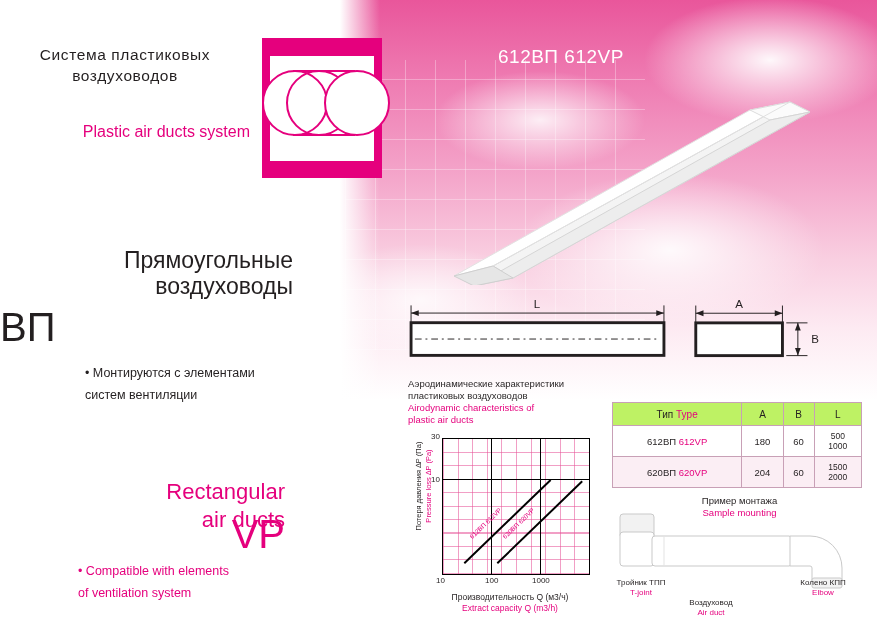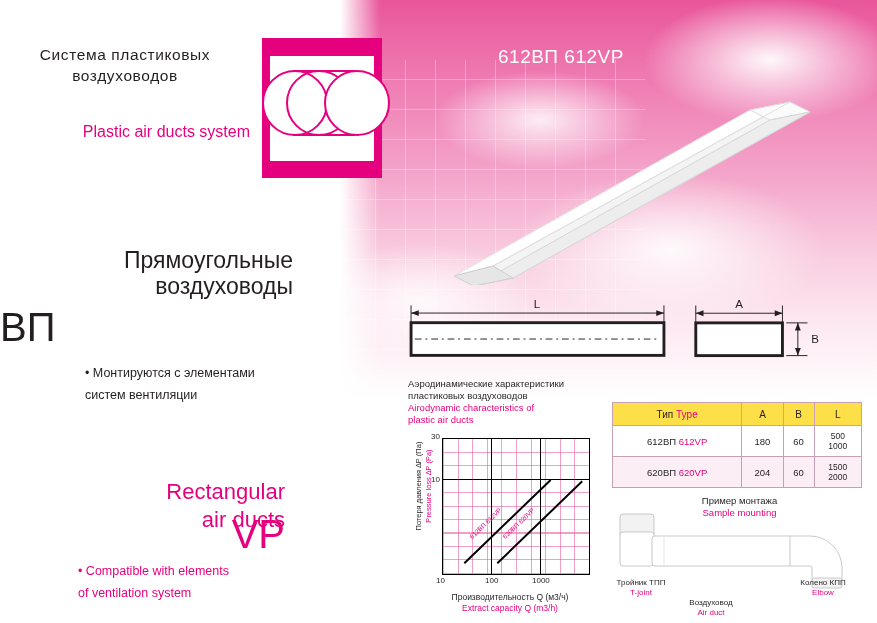--- a/index.html
+++ b/index.html
@@ -138,21 +138,21 @@
   }
   .ru-t{color:#231f20;}
   .en-t{color:#e5007d;}
 
   
   .tbl{
     position:absolute;left:612px;top:402px;width:250px;border-collapse:collapse;
     font-size:9.5px;
   }
   .tbl td,.tbl th{border:1px solid #c8a0b6;text-align:center;padding:3px 2px;font-weight:400;}
-  .tbl thead th{background:#fde047;height:16px;font-size:10px;margin-top:48px;}
+  .tbl thead th{background:#bef264;height:16px;font-size:10px;margin-top:48px;}
   .tbl tbody td{height:24px;}
   .tbl .row-alt td{background:#fbeef4;}
   .tbl .l-cell{font-size:8.5px;line-height:10px;}
 
   
   .mount{position:absolute;left:612px;top:492px;width:255px;height:120px;}
   .mount-title{position:absolute;left:612px;top:495px;width:255px;text-align:center;font-size:9.5px;line-height:12px;}
   .mt-ru{color:#231f20;}
   .mt-en{color:#e5007d;}
   .mlbl{position:absolute;font-size:8px;line-height:10px;text-align:center;}

